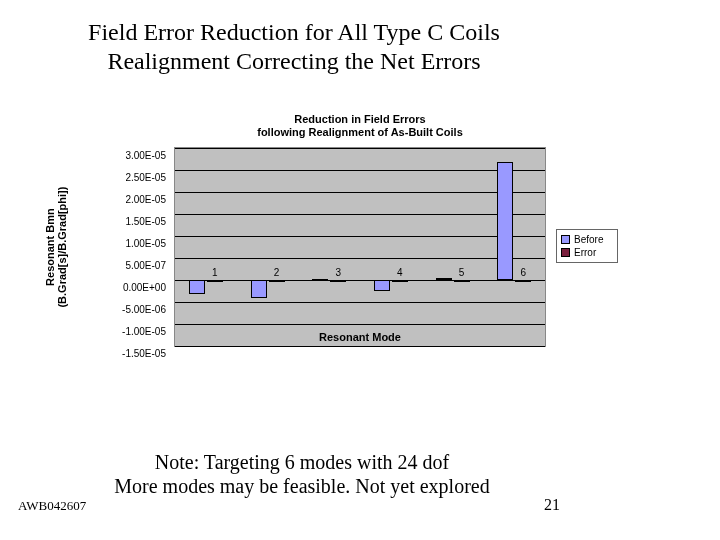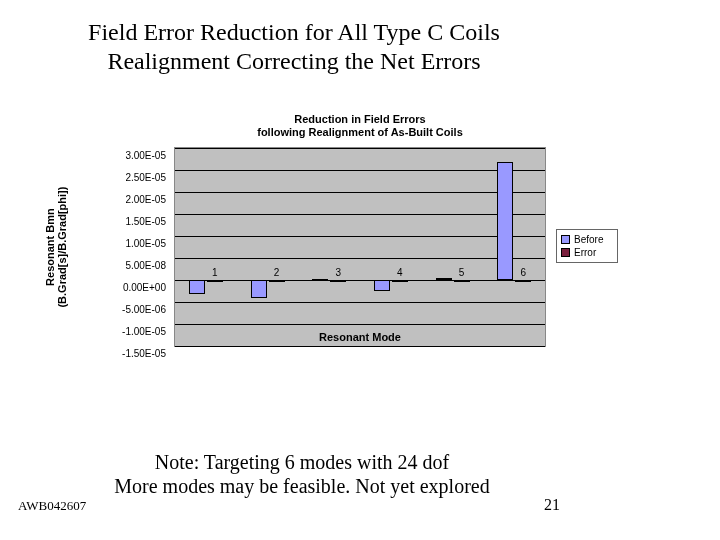--- a/index.html
+++ b/index.html
@@ -209,21 +209,21 @@
           <span>(B.Grad[s]/B.Grad[phi])</span>
         </div>
       </div>
 
       <div class="y-ticks" id="y-ticks">
           <div class="y-tick" style="bottom: 192px;">3.00E-05</div>
           <div class="y-tick" style="bottom: 170px;">2.50E-05</div>
           <div class="y-tick" style="bottom: 148px; text-align: center;">2.00E-05</div>
           <div class="y-tick" style="bottom: 126px;">1.50E-05</div>
           <div class="y-tick" style="bottom: 104px;">1.00E-05</div>
-          <div class="y-tick" style="bottom: 82px;">5.00E-08</div>
+          <div class="y-tick" style="bottom: 82px;">5.00E-07</div>
           <div class="y-tick" style="bottom: 60px;">0.00E+00</div>
           <div class="y-tick" style="bottom: 38px;">-5.00E-06</div>
           <div class="y-tick" style="bottom: 16px;">-1.00E-05</div>
           <div class="y-tick" style="bottom: -6px; margin-top: 40px;">-1.50E-05</div>
         </div>
 
       <div class="plot" id="plot">
           <div class="grid-line" style="top: 0px;"></div>
           <div class="grid-line" style="top: 22px;"></div>
           <div class="grid-line" style="top: 44px;"></div>

